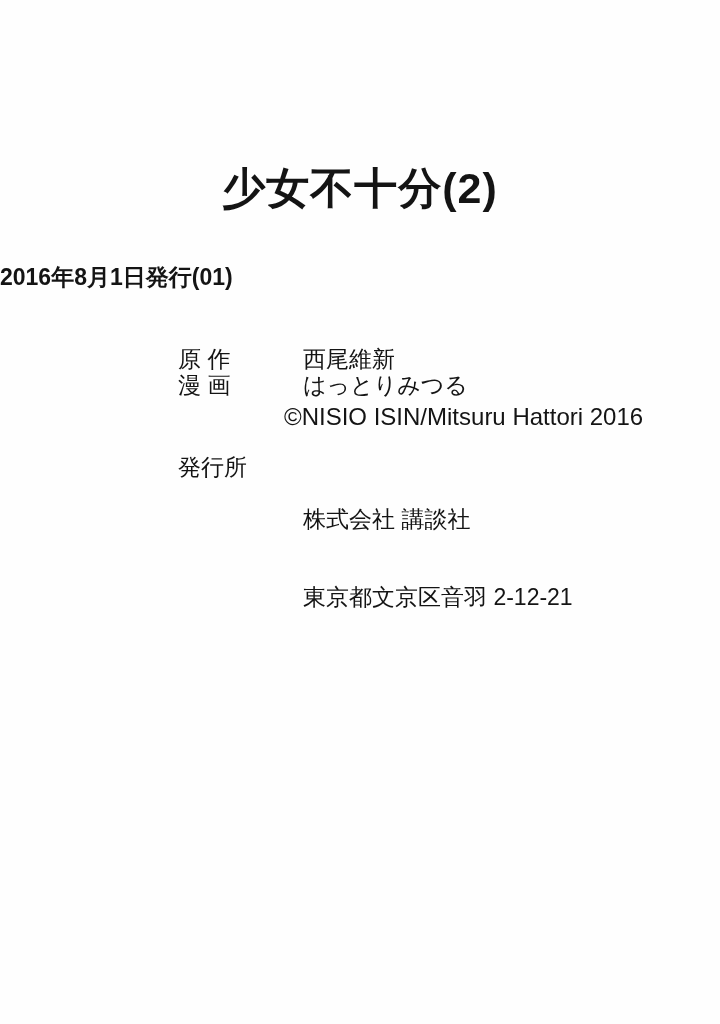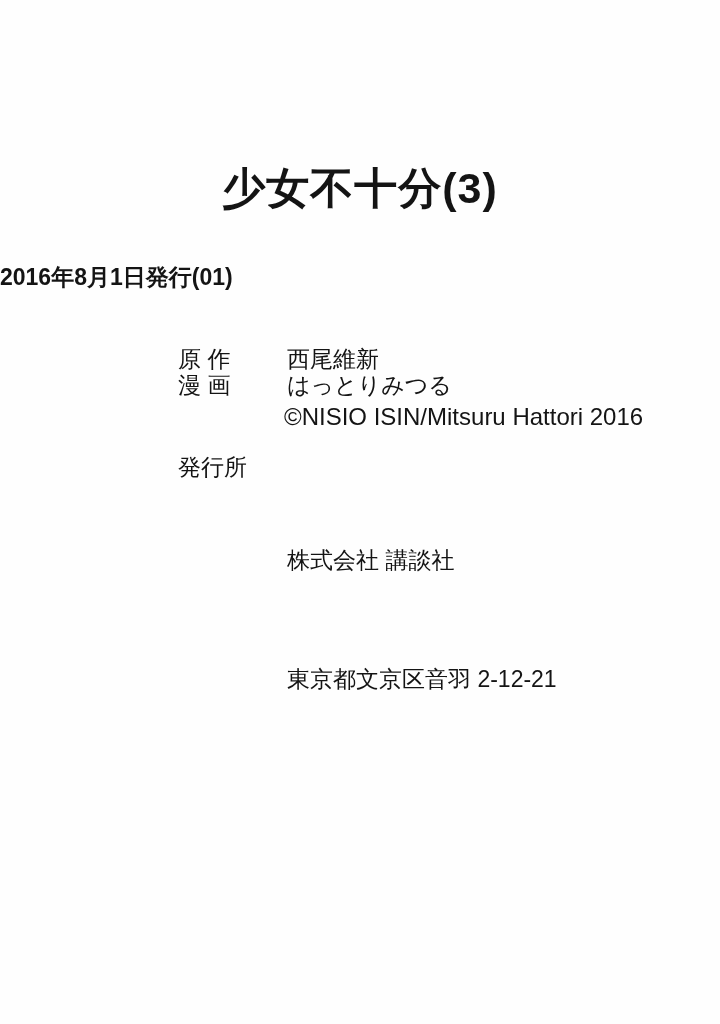--- a/index.html
+++ b/index.html
@@ -45,34 +45,34 @@
     position: absolute;
     left: 178px;
     top: 346px;
     font-size: 23px;
     font-weight: 500;
     line-height: 26px;
   }
   .row {
     display: flex;
     align-items: flex-start;
+    gap: 16px;
   }
   .row .label {
     display: inline-block;
     min-width: 70px;
     white-space: pre;
     flex-shrink: 0;
   }
   .row .value {
     margin-left: 39px;
     white-space: pre;
   }
   .value-lines .line {
     white-space: pre;
-    margin-top: 41px;
   }
   .copyright {
     margin-left: 106px;
     margin-top: 6px;
     font-size: 24px;
     font-weight: 400;
     line-height: 26px;
     white-space: pre;
   }
   .publisher-person {
@@ -80,21 +80,21 @@
   }
   .publisher-office {
     margin-top: 24px;
   }
 </style>
 </head>
 <body>
 
 <div class="page">
 
-  <h1 class="title">少女不十分(3)</h1>
+  <h1 class="title">少女不十分(2)</h1>
 
   <div class="pub-date">2016年8月1日発行(01)</div>
 
   <div class="credits">
 
     <div class="row">
       <span class="label">原 作</span>
       <span class="value">西尾維新</span>
     </div>
 

